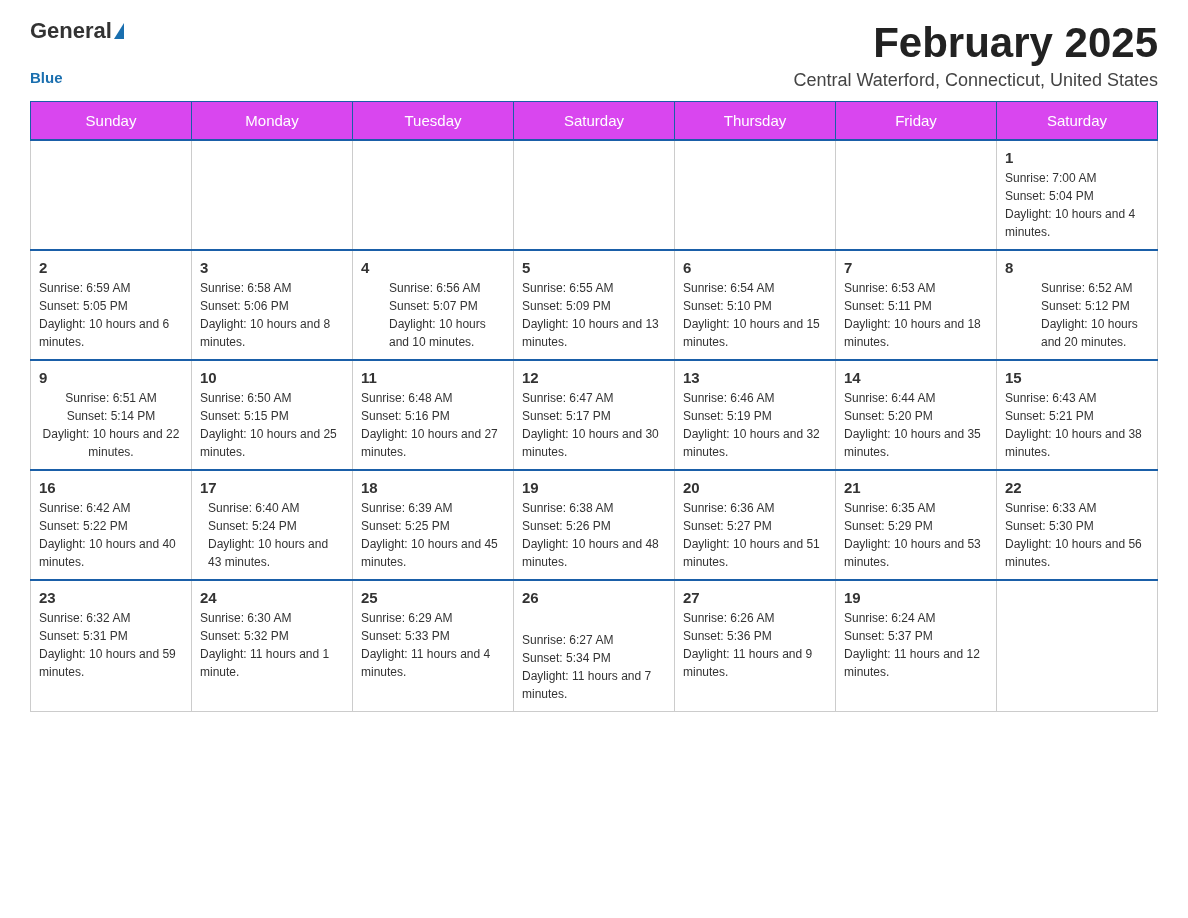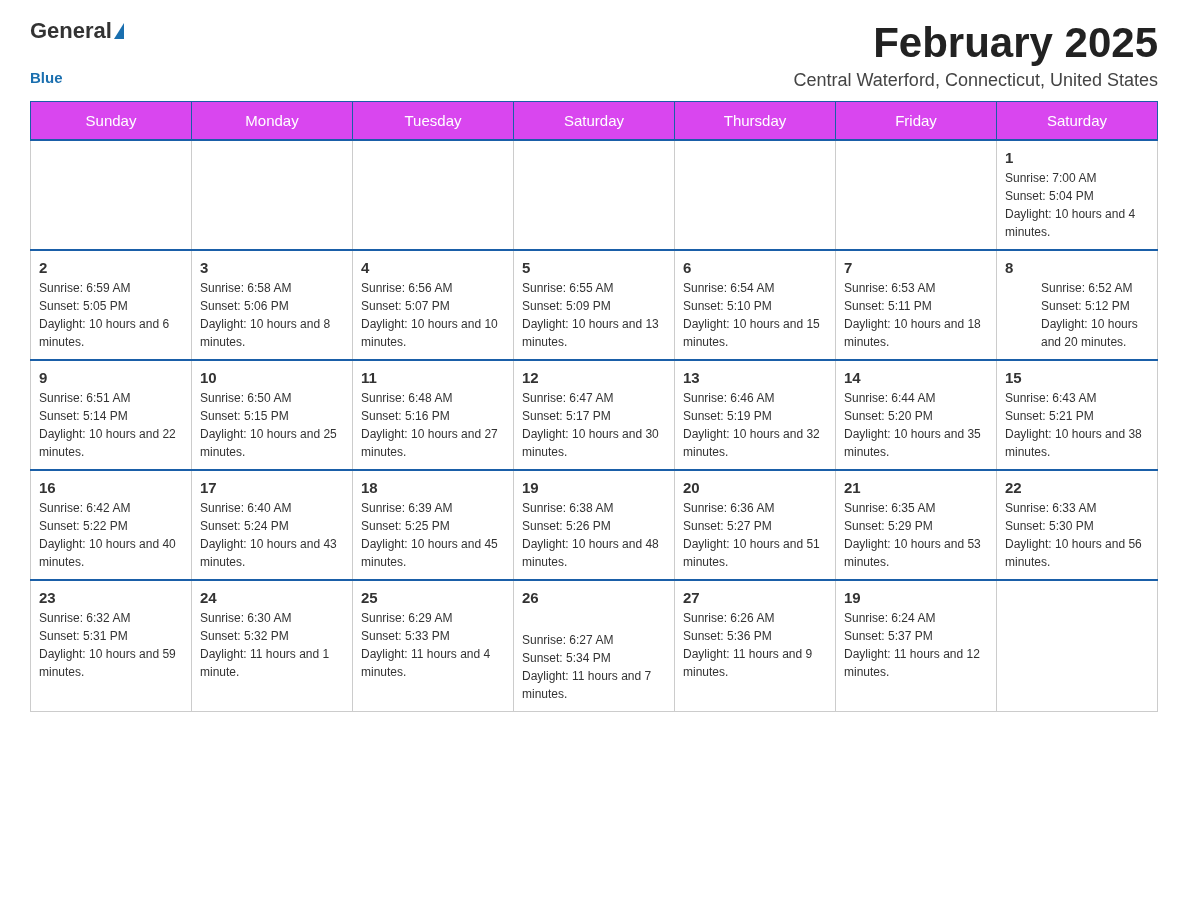--- a/index.html
+++ b/index.html
@@ -151,21 +151,21 @@
 Daylight: 10 hours and 6 minutes.</div>
         </td>
         <td>
           <span class="day-number">3</span>
           <div class="day-info" style="white-space: pre-line;">Sunrise: 6:58 AM
 Sunset: 5:06 PM
 Daylight: 10 hours and 8 minutes.</div>
         </td>
         <td>
           <span class="day-number">4</span>
-          <div class="day-info" style="white-space: pre-line;">Sunrise: 6:56 AM
+          <div class="day-info" style="white-space: pre-line; margin-left: 28px;">Sunrise: 6:56 AM
 Sunset: 5:07 PM
 Daylight: 10 hours and 10 minutes.</div>
         </td>
         <td>
           <span class="day-number">5</span>
           <div class="day-info" style="white-space: pre-line;">Sunrise: 6:55 AM
 Sunset: 5:09 PM
 Daylight: 10 hours and 13 minutes.</div>
         </td>
         <td>
@@ -183,21 +183,21 @@
         <td>
           <span class="day-number">8</span>
           <div class="day-info" style="white-space: pre-line; margin-left: 36px;">Sunrise: 6:52 AM
 Sunset: 5:12 PM
 Daylight: 10 hours and 20 minutes.</div>
         </td>
       </tr>
       <tr class="week-row">
         <td>
           <span class="day-number">9</span>
-          <div class="day-info" style="white-space: pre-line;">Sunrise: 6:51 AM
+          <div class="day-info" style="white-space: pre-line; text-align: center;">Sunrise: 6:51 AM
 Sunset: 5:14 PM
 Daylight: 10 hours and 22 minutes.</div>
         </td>
         <td>
           <span class="day-number">10</span>
           <div class="day-info" style="white-space: pre-line;">Sunrise: 6:50 AM
 Sunset: 5:15 PM
 Daylight: 10 hours and 25 minutes.</div>
         </td>
         <td>
@@ -233,21 +233,21 @@
       </tr>
       <tr class="week-row">
         <td>
           <span class="day-number">16</span>
           <div class="day-info" style="white-space: pre-line;">Sunrise: 6:42 AM
 Sunset: 5:22 PM
 Daylight: 10 hours and 40 minutes.</div>
         </td>
         <td>
           <span class="day-number">17</span>
-          <div class="day-info" style="white-space: pre-line;">Sunrise: 6:40 AM
+          <div class="day-info" style="white-space: pre-line; margin-left: 8px;">Sunrise: 6:40 AM
 Sunset: 5:24 PM
 Daylight: 10 hours and 43 minutes.</div>
         </td>
         <td>
           <span class="day-number">18</span>
           <div class="day-info" style="white-space: pre-line;">Sunrise: 6:39 AM
 Sunset: 5:25 PM
 Daylight: 10 hours and 45 minutes.</div>
         </td>
         <td>

